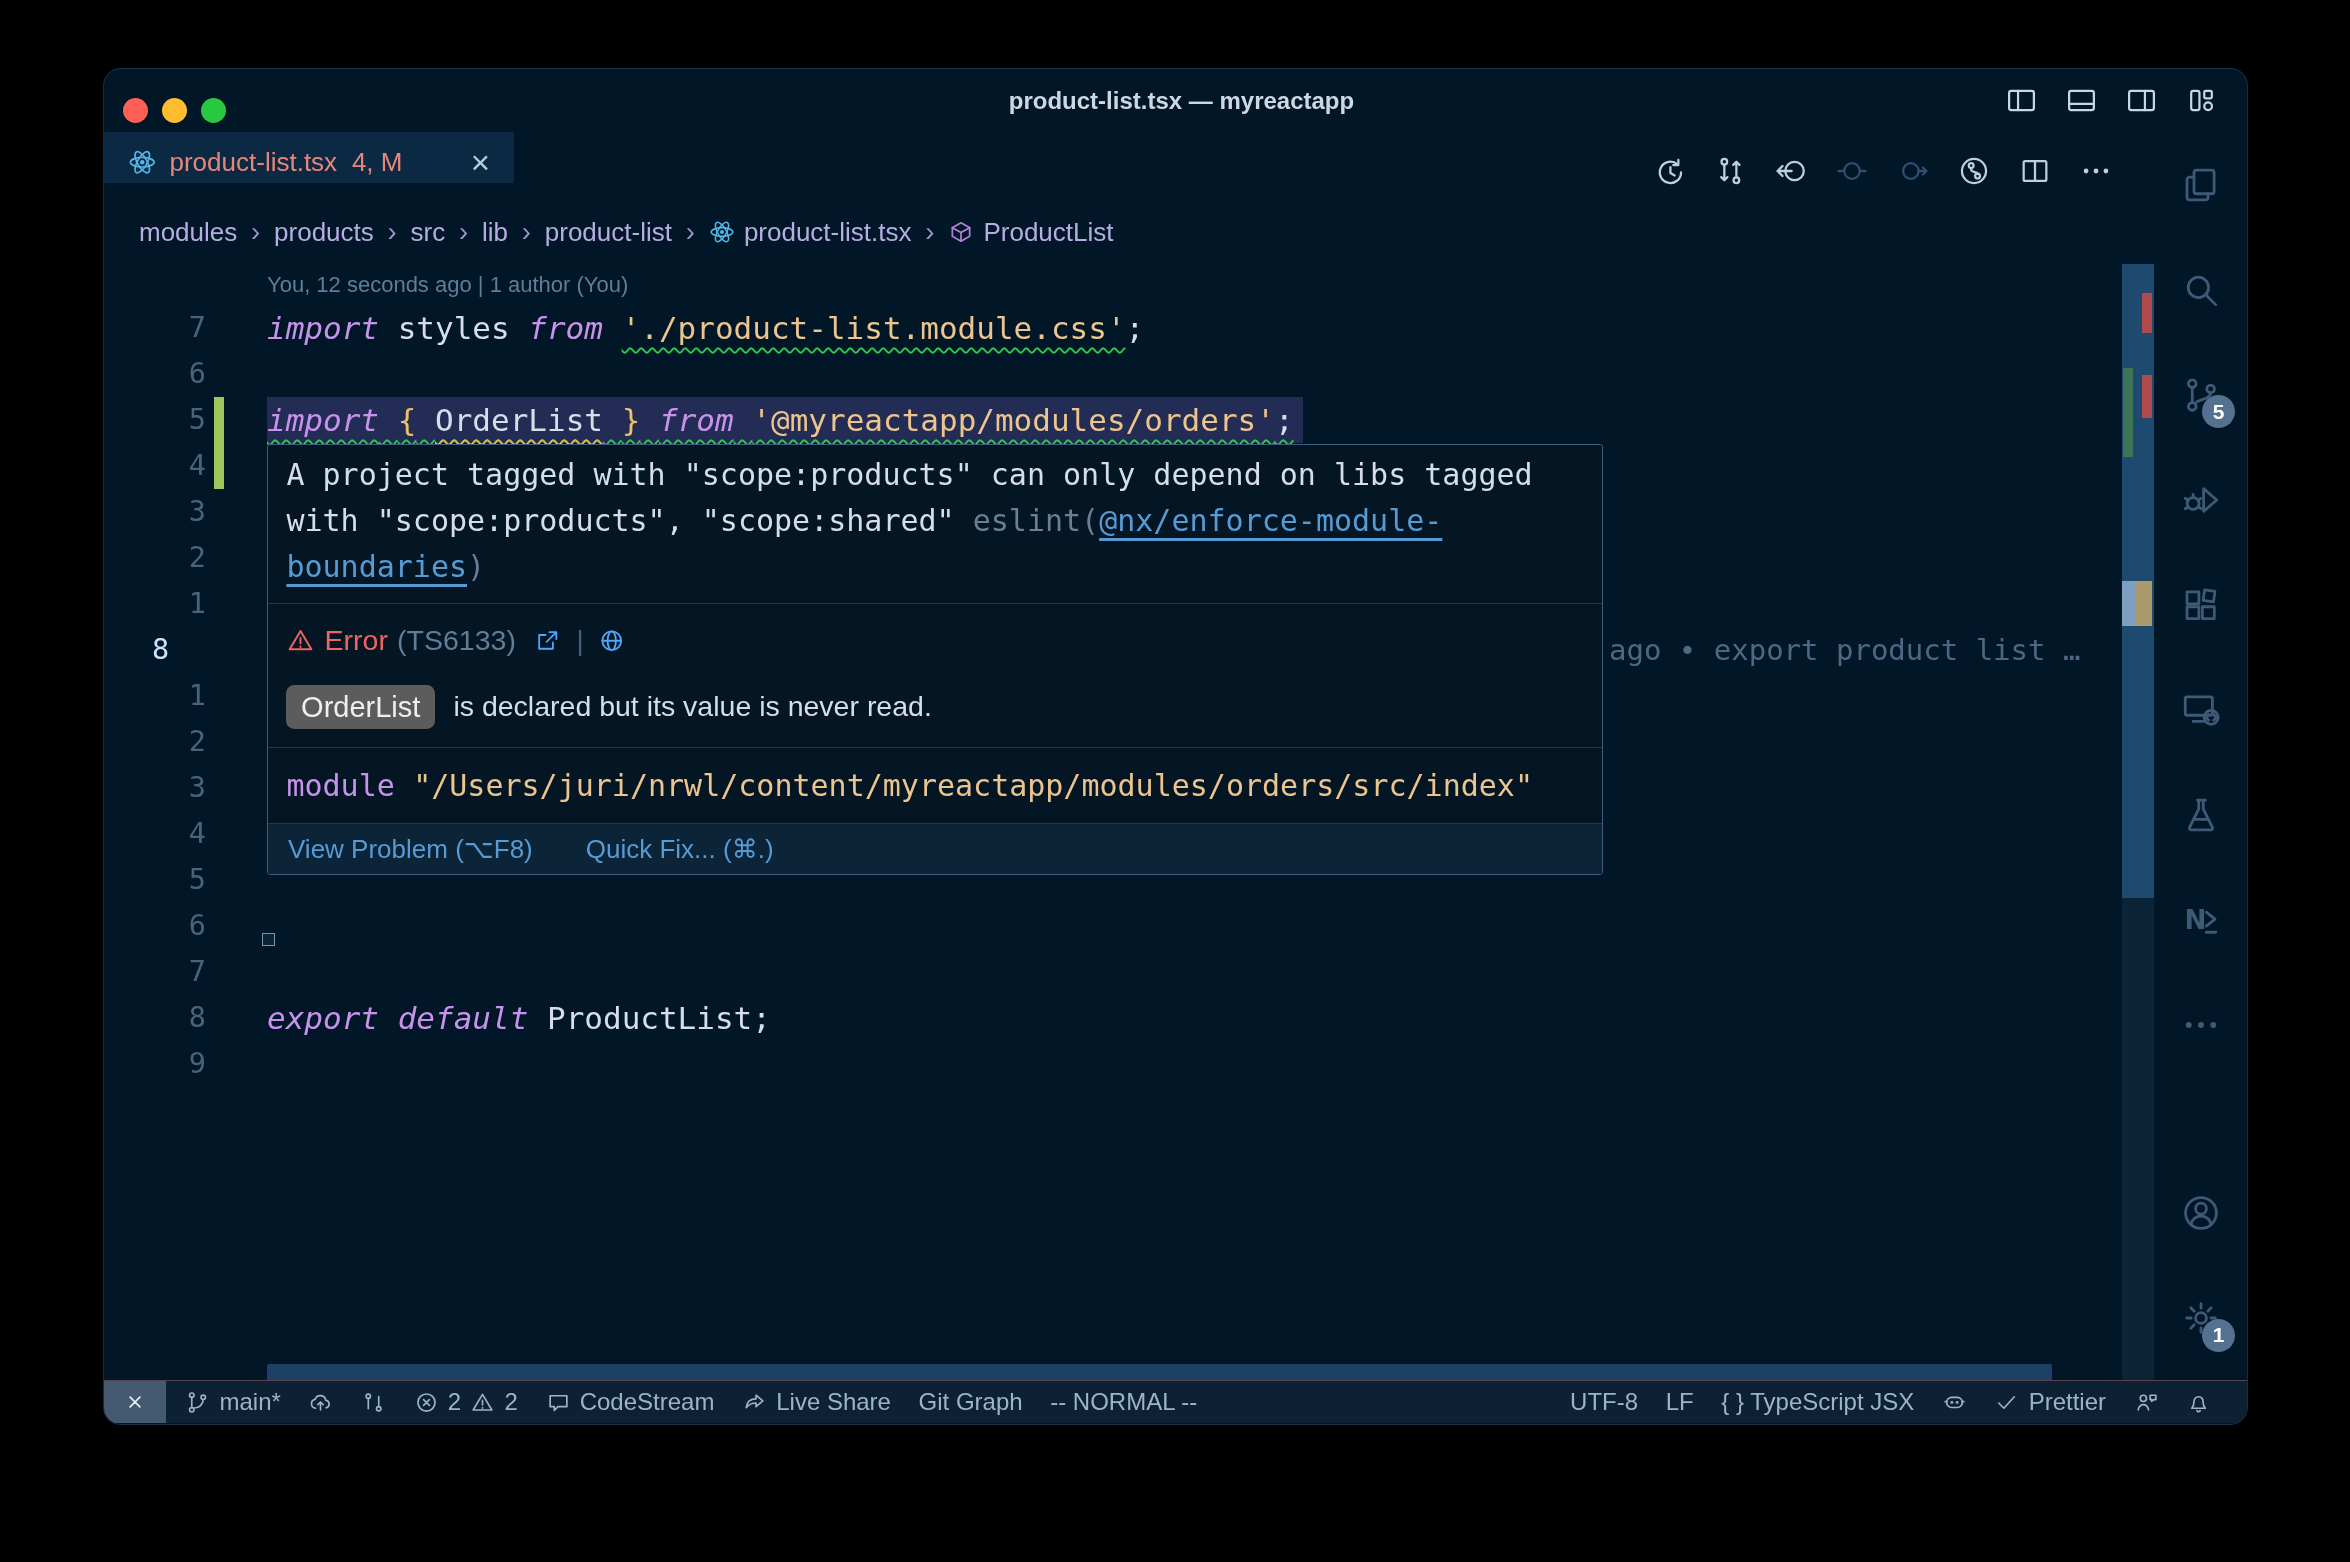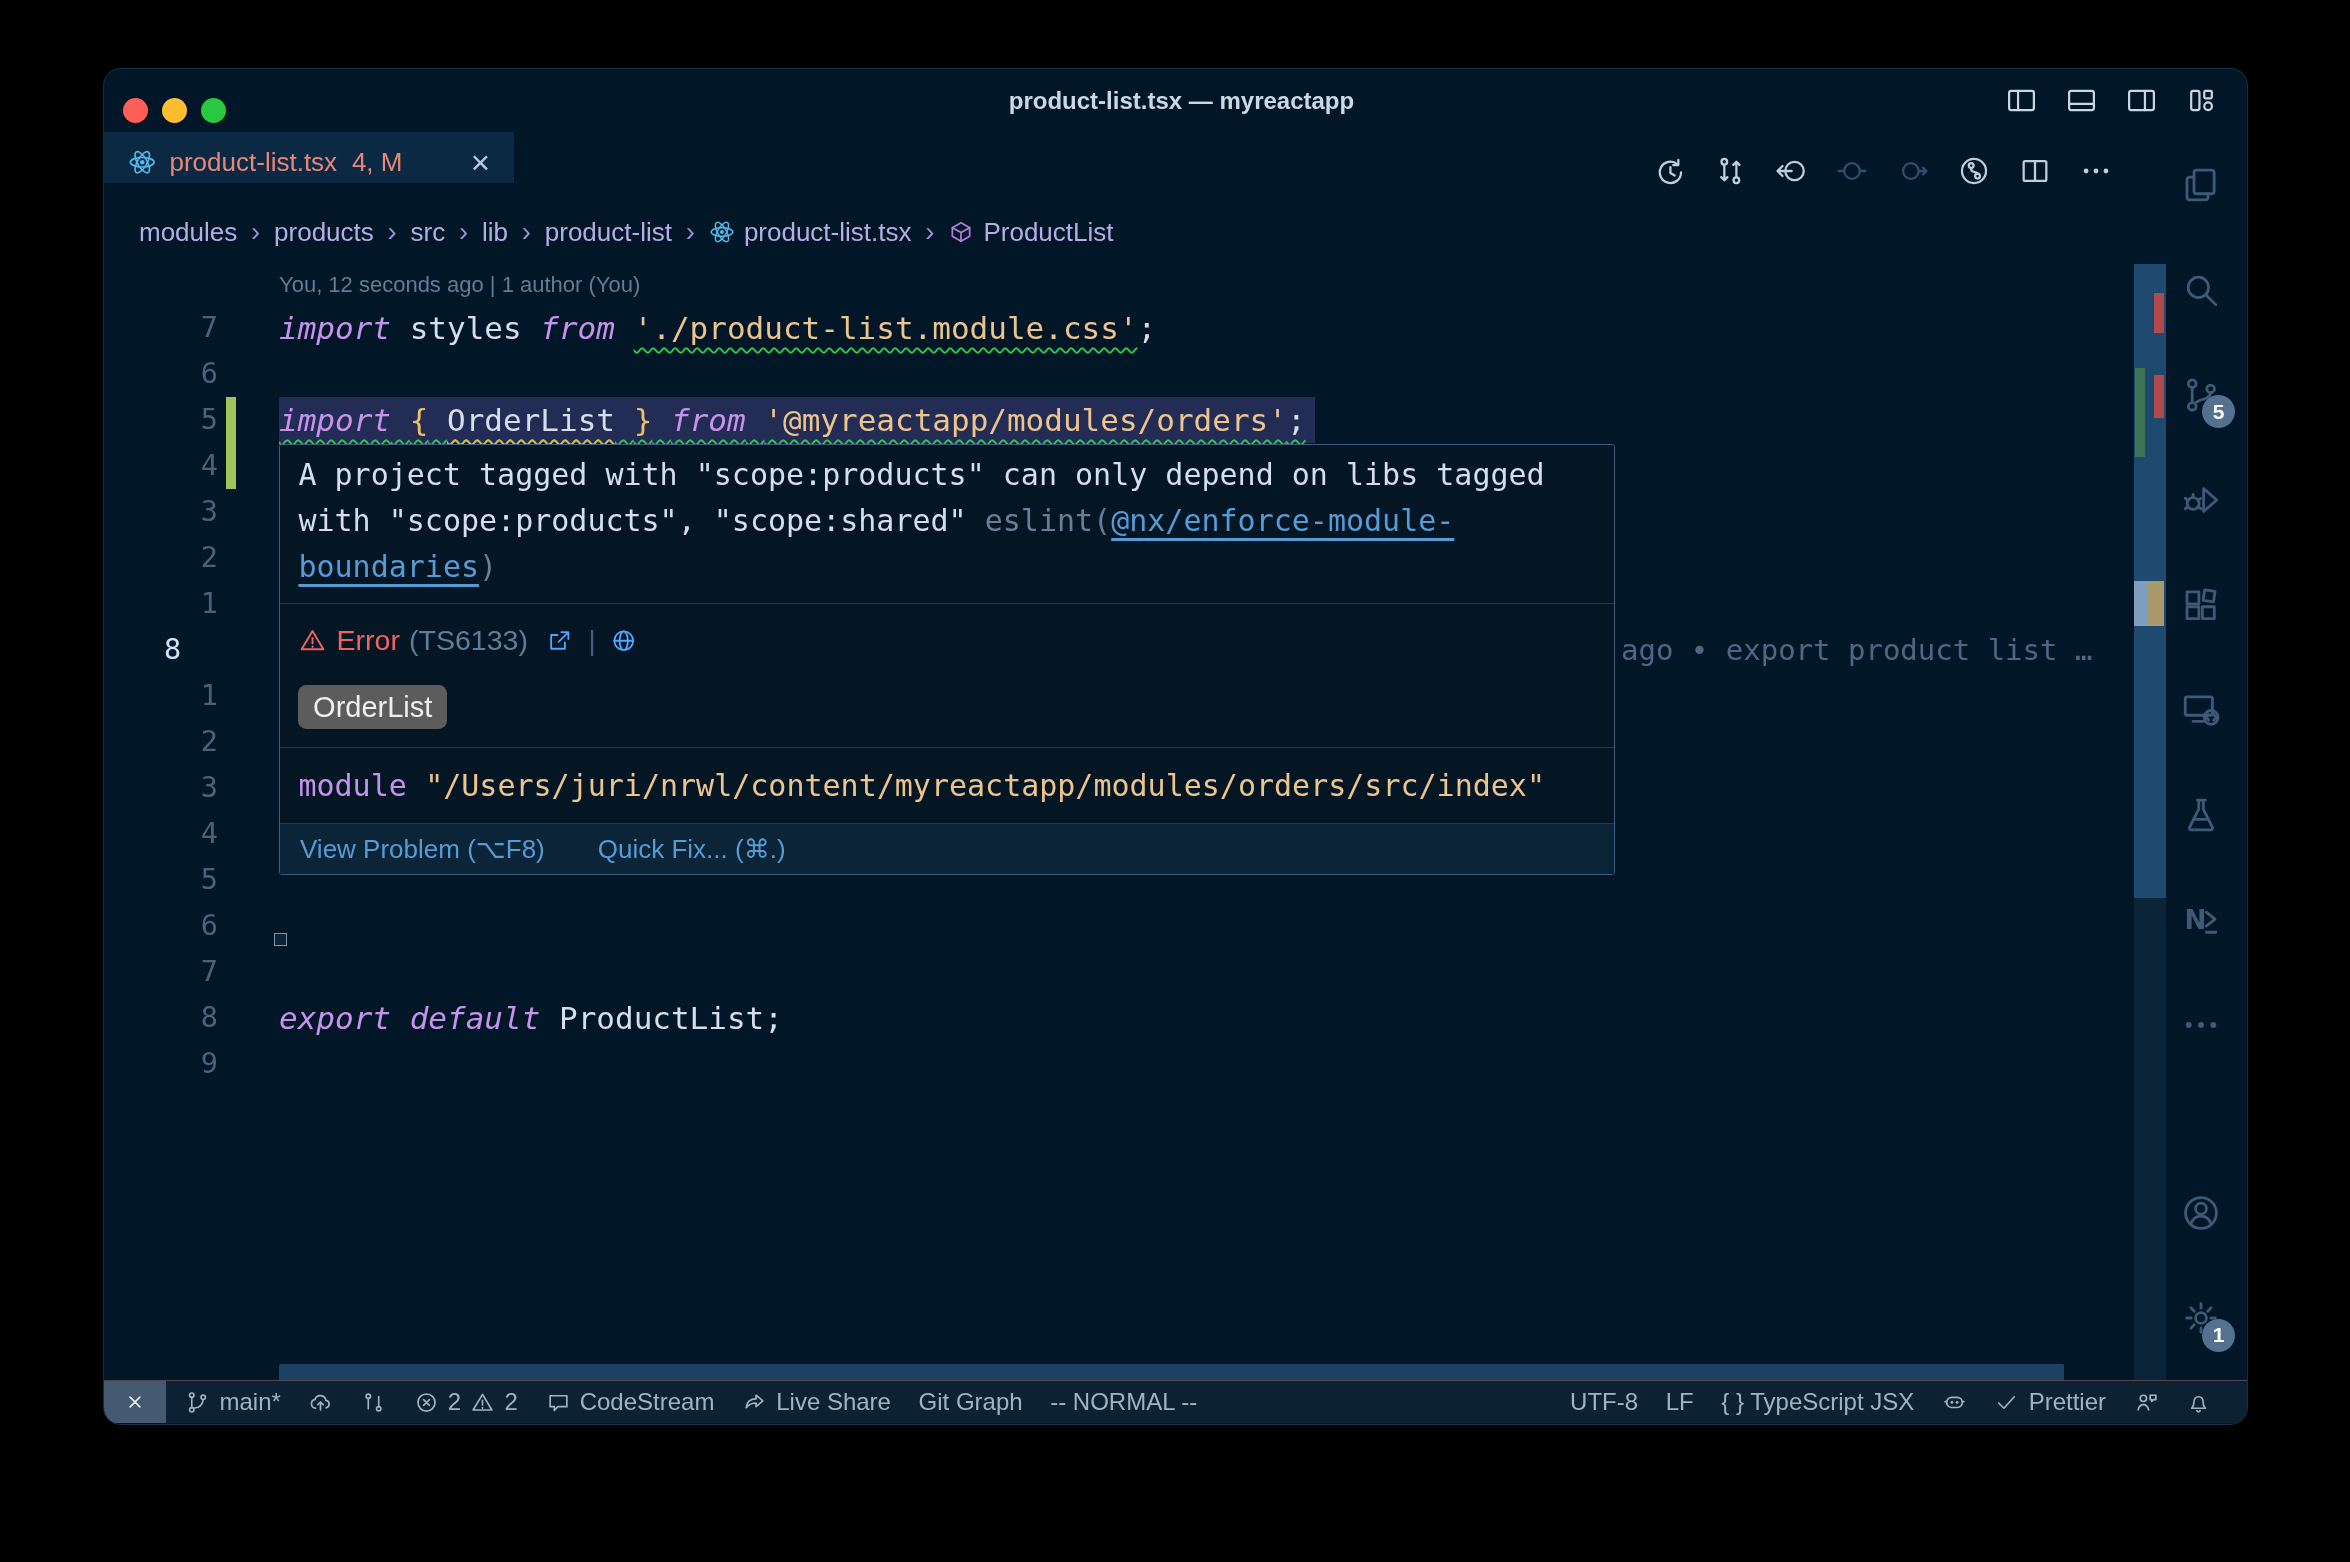--- a/index.html
+++ b/index.html
@@ -33,21 +33,21 @@
   .toolbar .icon.dim{color:#2f4f6d;}
   
   .breadcrumbs{position:absolute;left:0;top:115px;width:2050px;height:80px;display:flex;
                align-items:center;padding:16.5px 0 0 35px;box-sizing:border-box;font-size:26px;color:#b6aee2;}
   .crumb{display:flex;align-items:center;gap:9.2px;white-space:nowrap;cursor:pointer;}
   .crumb .icon{width:26px;height:26px;}
   .crumb .icon.react-c{color:#53b7e8;}
   .crumb .icon.module-c{color:#b57edc;}
   .crumb-sep{color:#9b94c9;margin:0 13.8px;font-size:27.5px;}
   
-  .editor{position:absolute;left:12px;top:195px;width:1882px;height:1117px;}
+  .editor{position:absolute;left:0;top:195px;width:1882px;height:1117px;}
   #code-rows{position:absolute;left:0;top:0;width:100%;}
   .codelens{height:41px;line-height:41px;padding-left:163px;color:#5f7e97;font-size:22px;}
   .row{position:relative;height:46px;display:flex;}
   .lnum{width:163px;box-sizing:border-box;padding-right:61px;text-align:right;color:#4a6379;
         font-size:28.5px;line-height:46px;font-family:"DejaVu Sans Mono",monospace;flex:0 0 auto;}
   .row.current .lnum{text-align:left;padding-left:48px;color:#cbe4fd;}
   .row.changed::before{content:"";position:absolute;left:110px;top:0;bottom:0;width:10px;background:#9fc65a;}
   .line-content{font-size:31px;line-height:46px;white-space:pre;font-family:"DejaVu Sans Mono",monospace;}
   .line-content.hl{background:rgba(127,103,202,0.28);padding-right:9.2px;}
   .tok-kw{color:#c792ea;font-style:italic;}
@@ -387,20 +387,21 @@
           <span class="icon blue-ic">
               <svg viewBox="0 0 24 24" fill="none" stroke="currentColor" stroke-width="1.6" stroke-linecap="round" stroke-linejoin="round">
                 <circle cx="12" cy="12" r="8.2"></circle>
                 <ellipse cx="12" cy="12" rx="3.6" ry="8.2"></ellipse>
                 <path d="M3.8 12h16.4"></path>
               </svg>
             </span>
         </div>
         <div class="chip-row">
           <span class="chip">OrderList</span>
+          <span class="chip-msg">is declared but its value is never read.</span>
         </div>
       </div>
       <div class="sec s4"><span class="mono tok-kw-p">module</span><span class="mono tok-str">"/Users/juri/nrwl/content/myreactapp/modules/orders/src/index"</span></div>
       <div class="sec s5">
         <a class="action">View Problem (⌥F8)</a>
         <a class="action">Quick Fix... (⌘.)</a>
       </div>
     </div>
     <div class="grip"></div>
   </div>

